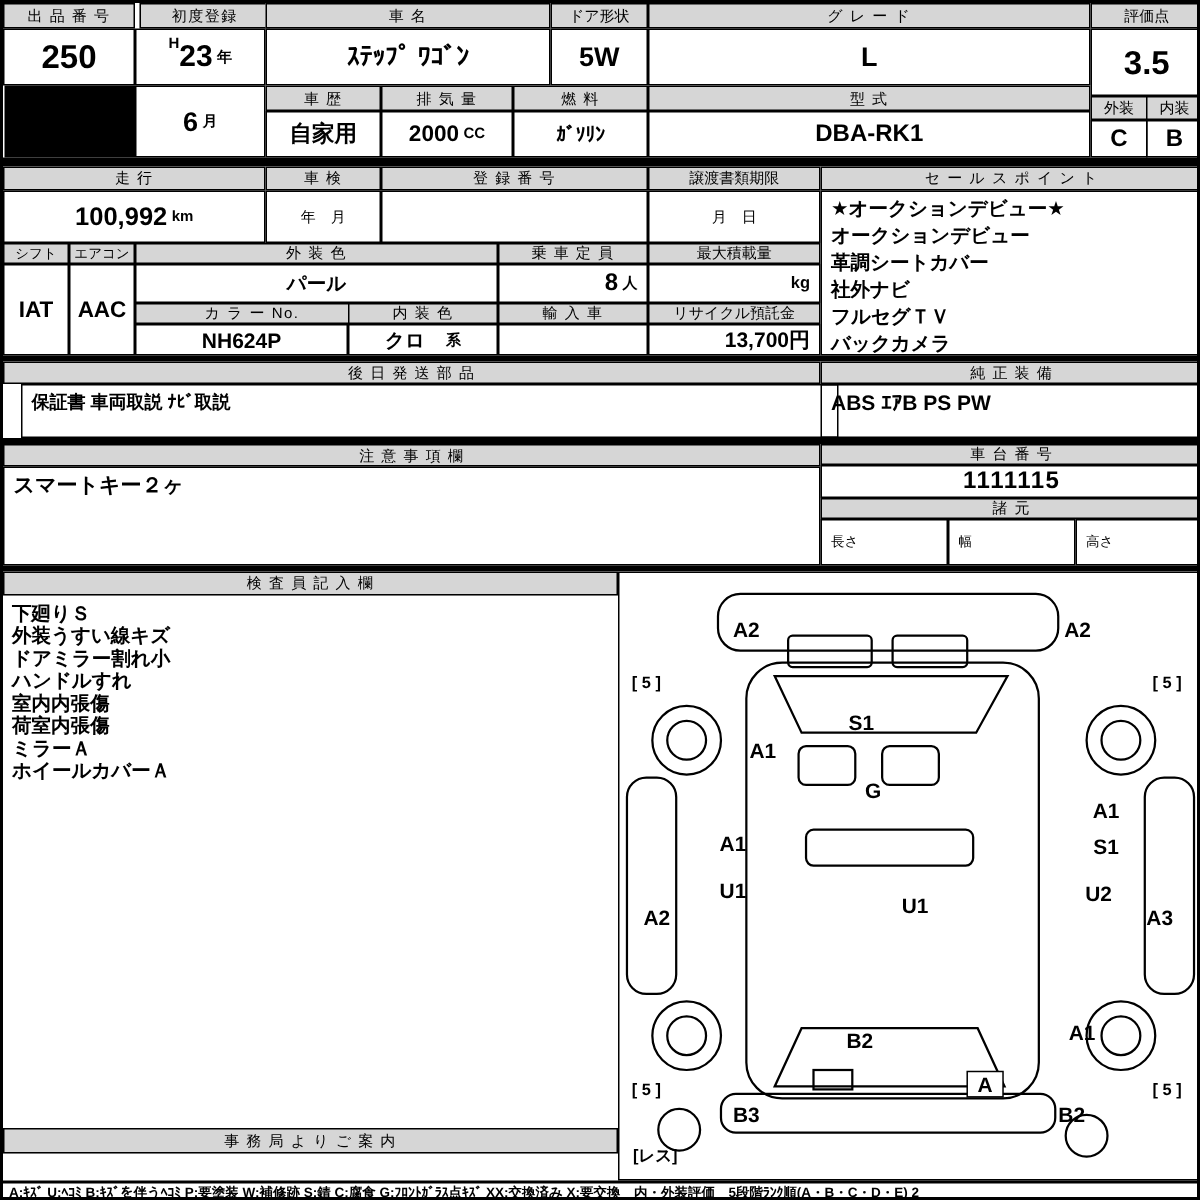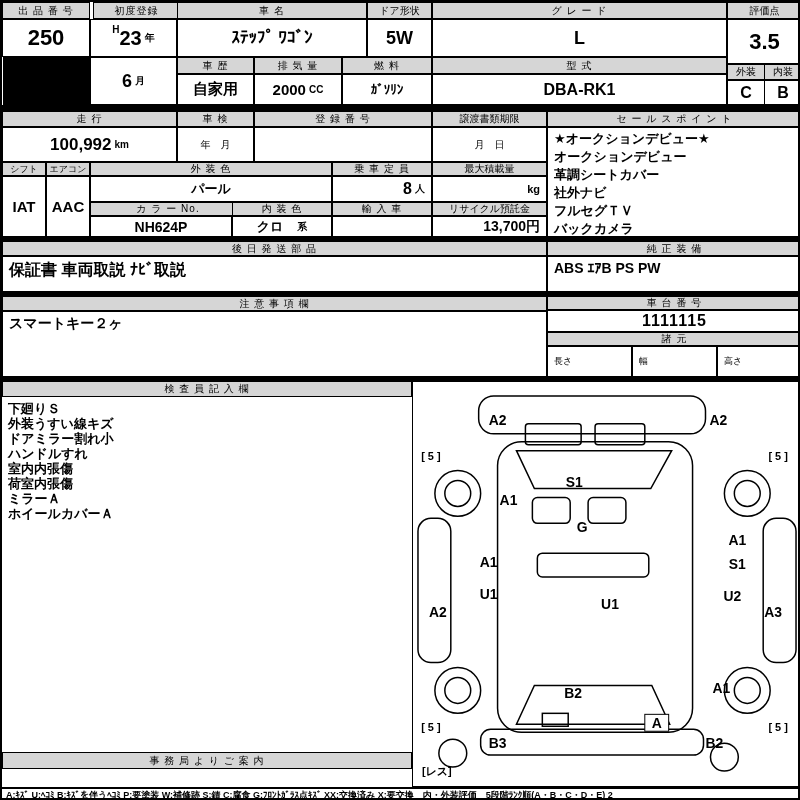--- a/index.html
+++ b/index.html
@@ -131,21 +131,21 @@
 
   <div class="cell hdr" style="left:330px;top:200px;width:100px;height:14px">輸 入 車</div>
   <div class="cell" style="left:330px;top:214px;width:100px;height:21px"></div>
 
   <div class="cell hdr" style="left:430px;top:200px;width:115px;height:14px;letter-spacing:0">リサイクル預託金</div>
   <div class="cell val right" style="left:430px;top:214px;width:115px;height:21px;font-size:14px">13,700円</div>
 
   <div class="bar" style="top:235px;height:4px"></div>
 
   <div class="cell hdr" style="left:0;top:239px;width:545px;height:15px">後 日 発 送 部 品</div>
-  <div class="cell val left topalign" style="left:0;top:254px;width:545px;height:36px;font-size:16px">保証書 車両取説 ﾅﾋﾞ取説</div>
+  <div class="cell val left topalign" style="left:12px;top:254px;width:545px;height:36px;font-size:12px">保証書 車両取説 ﾅﾋﾞ取説</div>
   <div class="cell hdr" style="left:545px;top:239px;width:255px;height:15px">純 正 装 備</div>
   <div class="cell val left topalign" style="left:545px;top:254px;width:255px;height:36px;font-size:14px">ABS ｴｱB PS PW</div>
 
   <div class="bar" style="top:290px;height:4px"></div>
 
   <div class="cell hdr" style="left:0;top:294px;width:545px;height:15px">注 意 事 項 欄</div>
   <div class="cell val left topalign" style="left:0;top:309px;width:545px;height:66px;font-size:14px">スマートキー２ヶ</div>
 
   <div class="cell hdr" style="left:545px;top:294px;width:255px;height:14px">車 台 番 号</div>
   <div class="cell val" style="left:545px;top:308px;width:255px;height:22px;font-size:16px;letter-spacing:1px">1111115</div>

